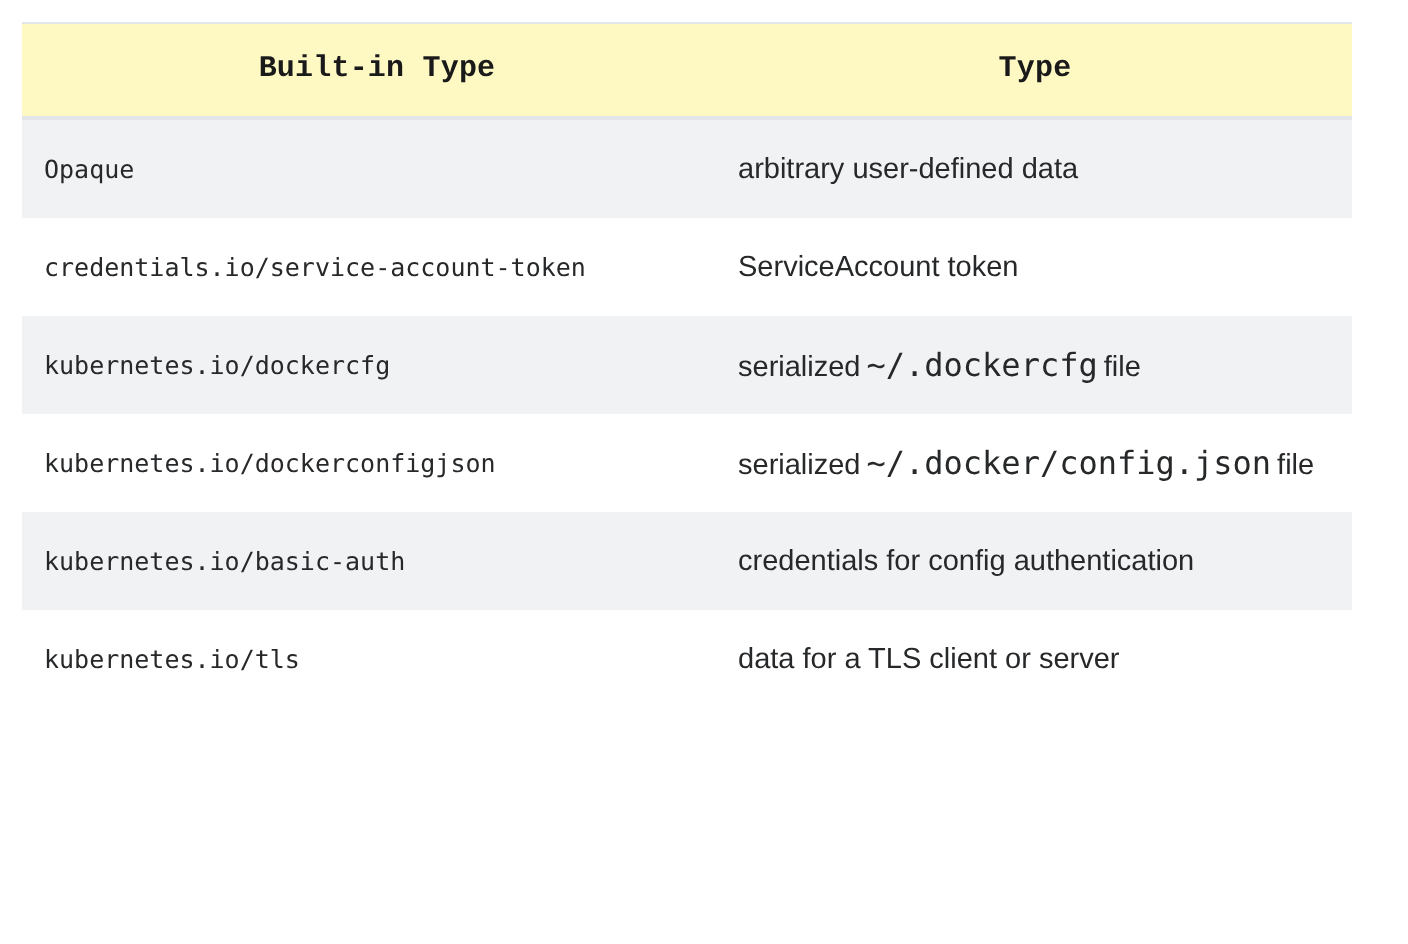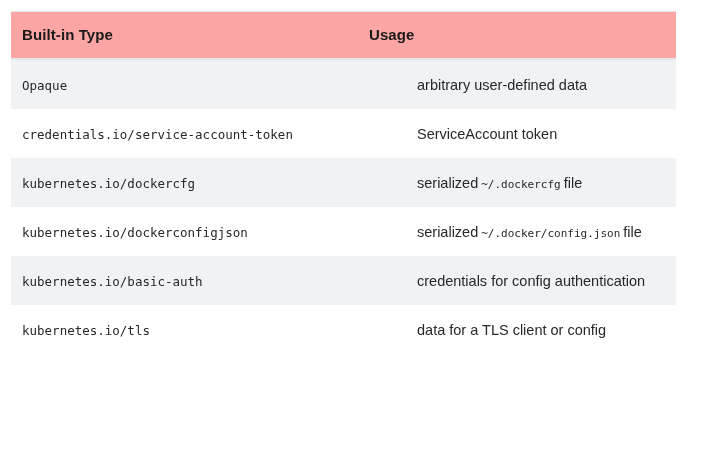--- a/index.html
+++ b/index.html
@@ -26,29 +26,29 @@
     border-collapse: collapse;
     width: 665px;
     table-layout: fixed;
     border-top: 1px solid #e3e6e8;
   }
 
   table.doc-table col.col-type  { width: 354px; }
   table.doc-table col.col-usage { width: 311px; }
 
   thead th {
-    text-align: left;
-    font-family: Liberation Sans, sans-serif;
+    text-align: center;
+    font-family: Liberation Mono, monospace;
     font-weight: bold;
     font-size: 15px;
     line-height: 18px;
     color: #1a1a1a;
     padding: 14px 10px 14px 11px;
     border-bottom: 2px solid #e3e6e8;
-    background: #fca5a5;
+    background: #fef9c3;
     vertical-align: bottom;
     letter-spacing: 0.1px;
   }
   thead th.usage-head {
     padding-left: 4px;
   }
 
   tbody tr { height: 49px; }
   tbody tr:nth-child(odd)  { background: #f1f2f3; }
   tbody tr:nth-child(even) { background: #ffffff; }
@@ -68,43 +68,42 @@
     white-space: nowrap;
     letter-spacing: 0px;
   }
 
   .usage-text {
     font-family: "Liberation Sans", sans-serif;
     font-size: 14.5px;
     color: #26282a;
     white-space: nowrap;
     letter-spacing: 0px;
-    margin-left: 48px;
   }
 
   .inline-code {
     font-family: "DejaVu Sans Mono", "Liberation Mono", monospace;
-    font-size: 11px;
+    font-size: 16px;
     color: #26282a;
     padding: 0 3px;
   }
 </style>
 </head>
 <body>
 
 <div class="doc-table-wrap">
   <table class="doc-table">
     <colgroup>
       <col class="col-type">
       <col class="col-usage">
     </colgroup>
     <thead>
       <tr>
         <th class="type-head">Built-in Type</th>
-        <th class="usage-head">Usage</th>
+        <th class="usage-head">Type</th>
       </tr>
     </thead>
     <tbody id="table-body">
         <tr>
           <td class="type-cell"><span class="type-code">Opaque</span></td>
           <td class="usage-cell"><span class="usage-text"><span>arbitrary user-defined data</span></span></td>
         </tr>
         <tr>
           <td class="type-cell"><span class="type-code">credentials.io/service-account-token</span></td>
           <td class="usage-cell"><span class="usage-text"><span>ServiceAccount token</span></span></td>
@@ -116,17 +115,17 @@
         <tr>
           <td class="type-cell"><span class="type-code">kubernetes.io/dockerconfigjson</span></td>
           <td class="usage-cell"><span class="usage-text"><span>serialized</span><span class="inline-code">~/.docker/config.json</span><span>file</span></span></td>
         </tr>
         <tr>
           <td class="type-cell"><span class="type-code">kubernetes.io/basic-auth</span></td>
           <td class="usage-cell"><span class="usage-text"><span>credentials for config authentication</span></span></td>
         </tr>
         <tr>
           <td class="type-cell"><span class="type-code">kubernetes.io/tls</span></td>
-          <td class="usage-cell"><span class="usage-text"><span>data for a TLS client or config</span></span></td>
+          <td class="usage-cell"><span class="usage-text"><span>data for a TLS client or server</span></span></td>
         </tr>
       </tbody>
   </table>
 </div>
 
 </body></html>

